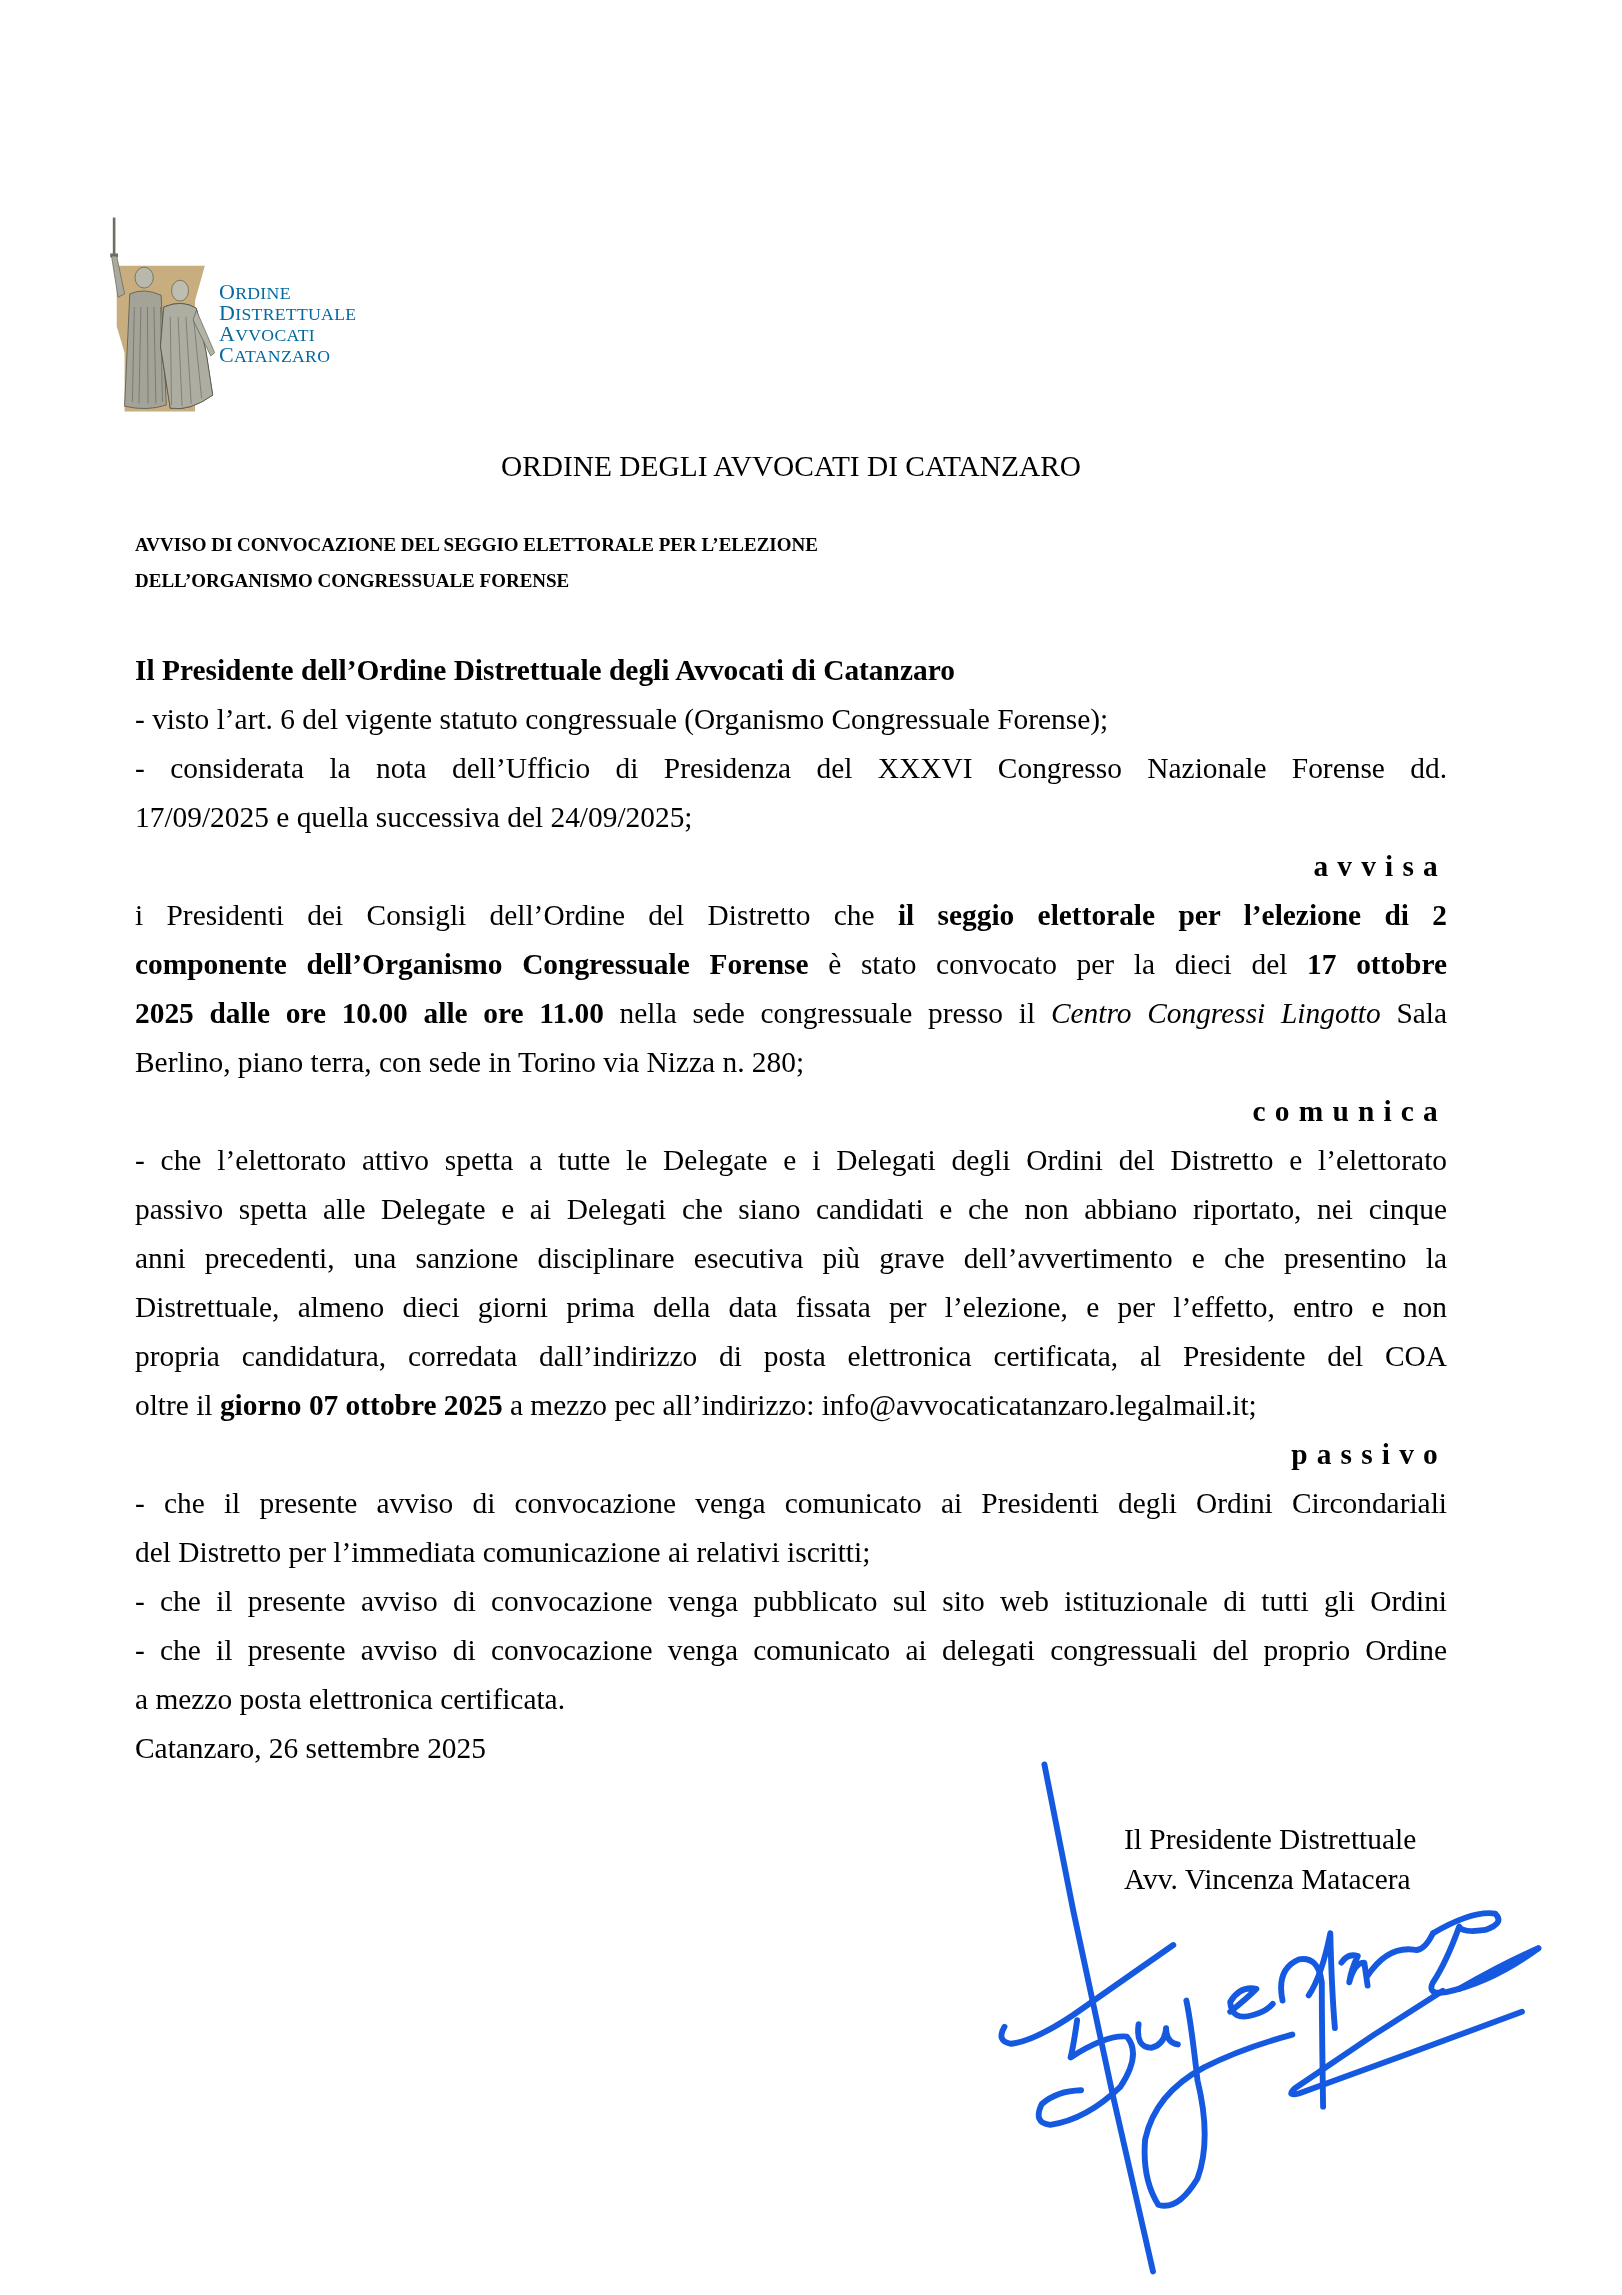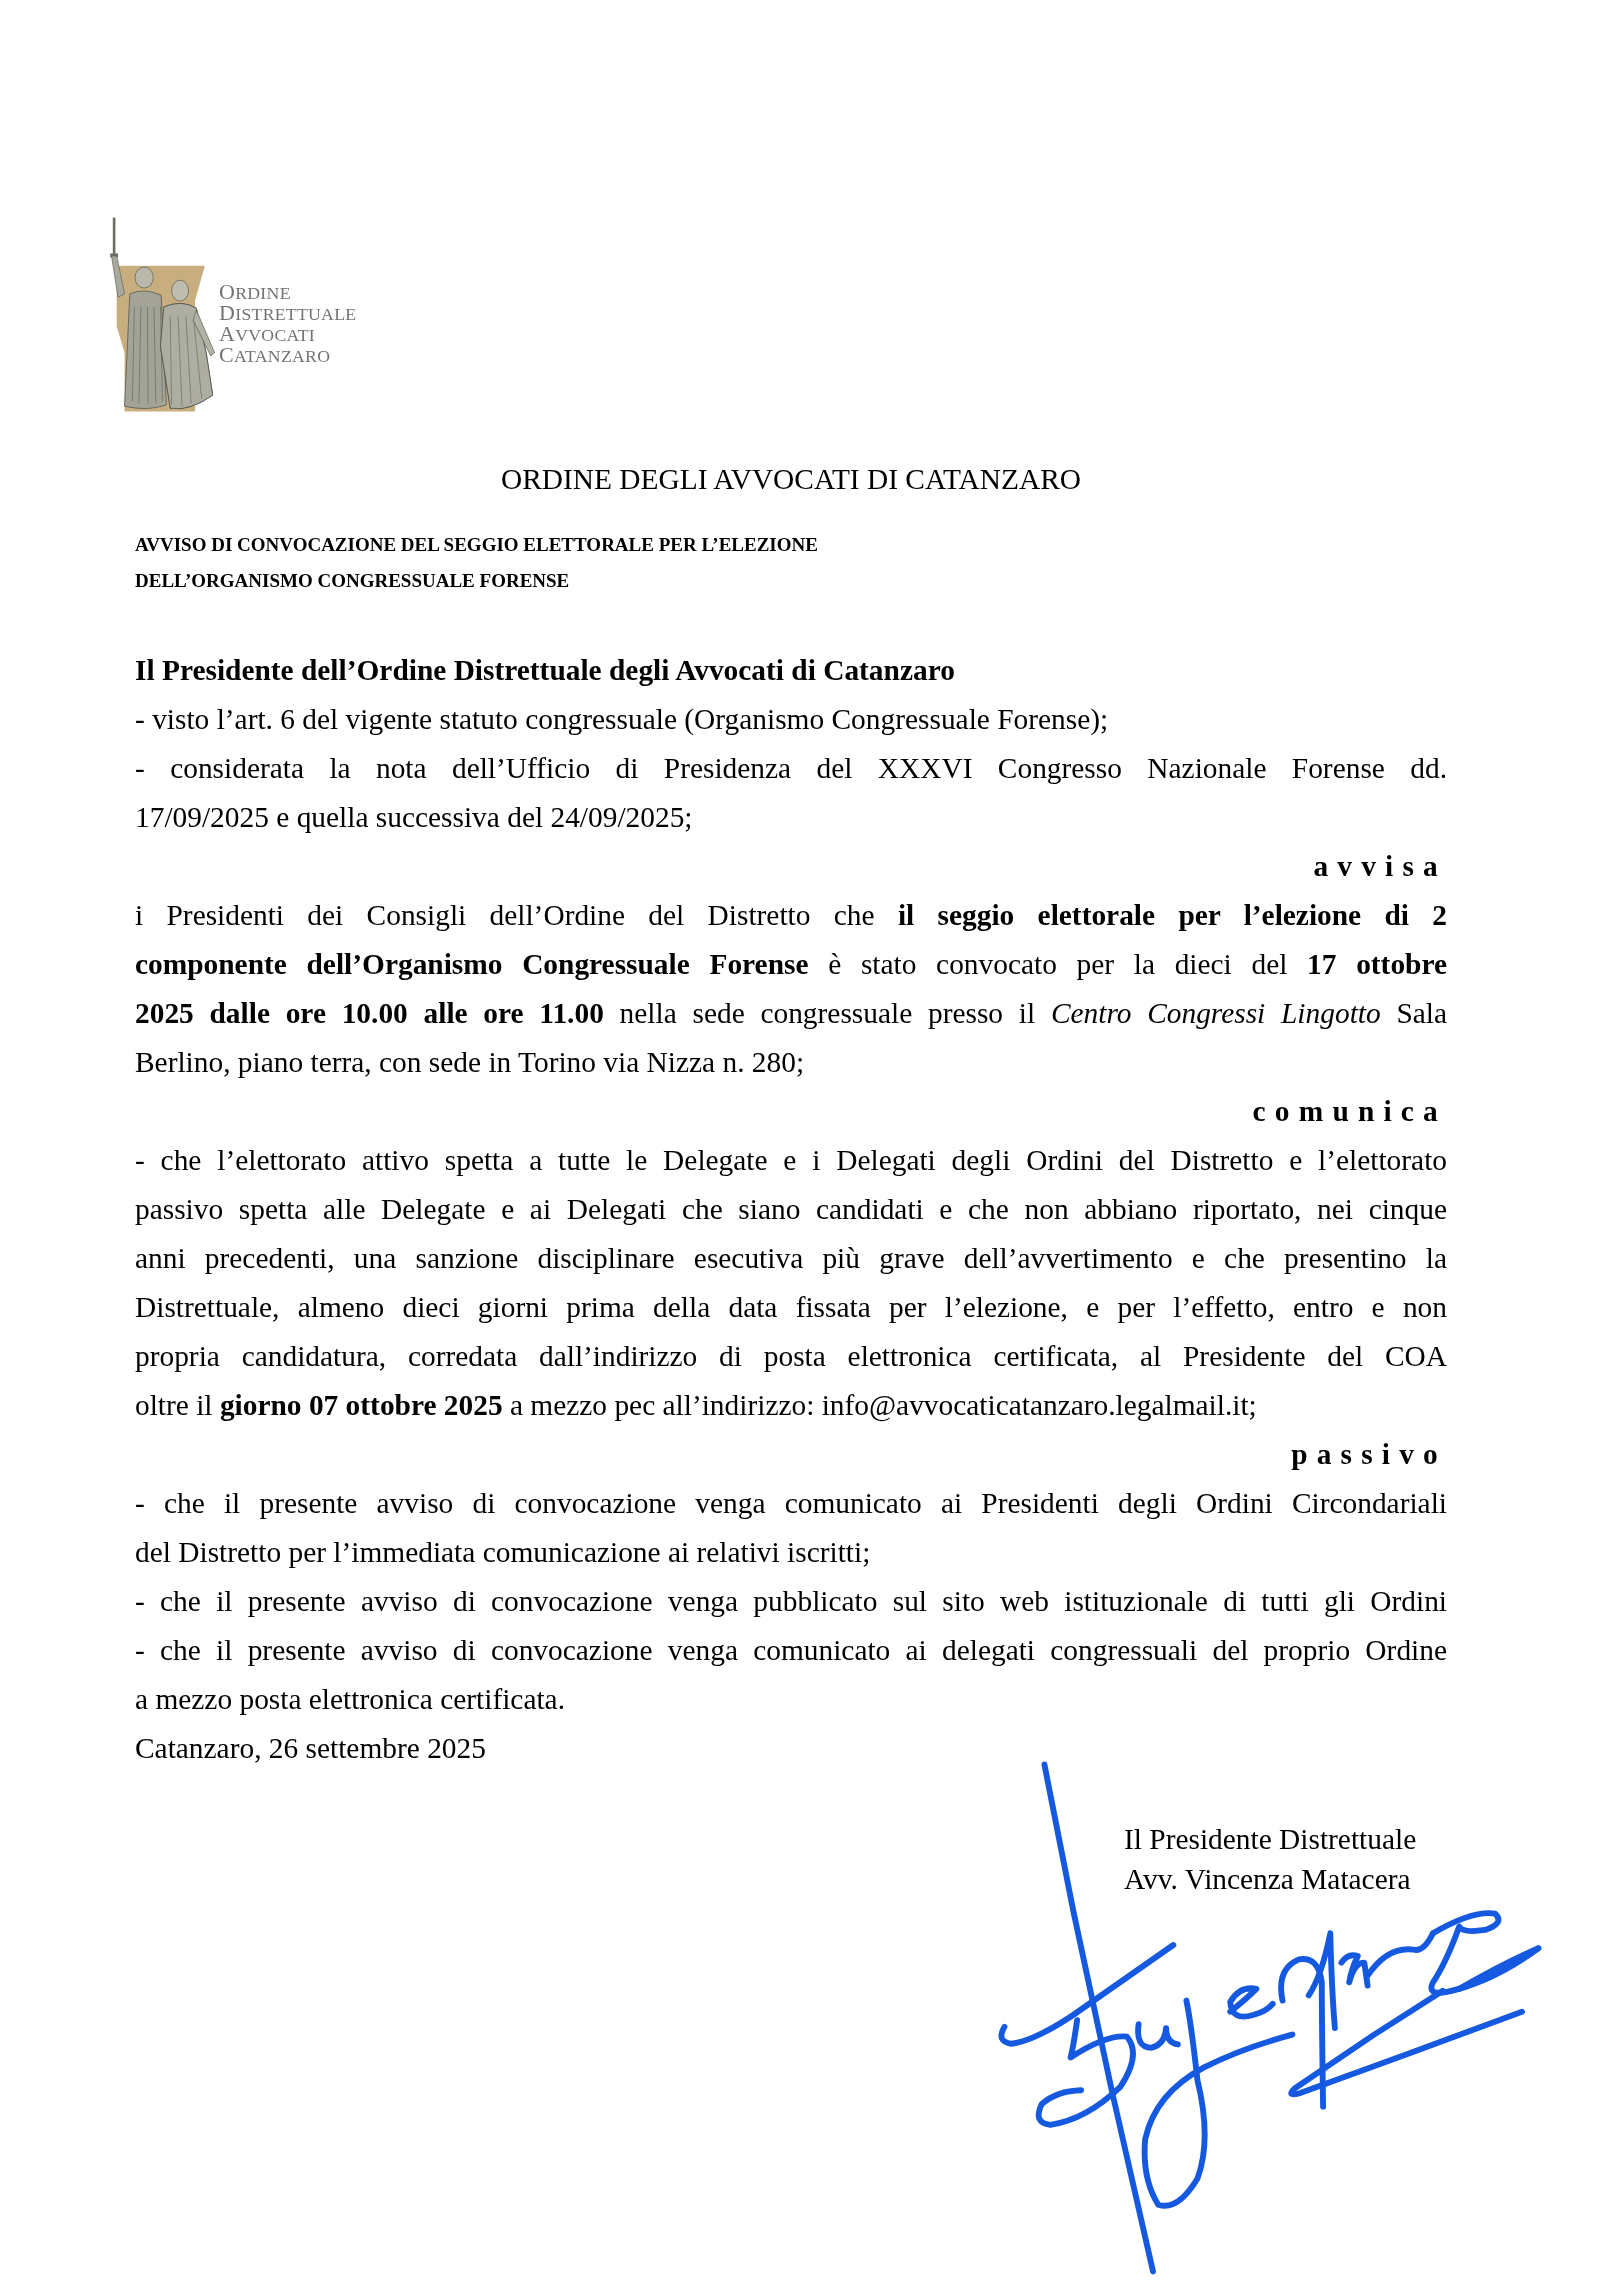--- a/index.html
+++ b/index.html
@@ -4,26 +4,26 @@
 <style>
   html, body { margin: 0; padding: 0; background: #ffffff; }
   body { width: 1623px; height: 2295px; position: relative; overflow: hidden;
          font-family: "Liberation Serif", "DejaVu Serif", serif; color: #000; }
   .abs { position: absolute; }
 
   
   .logo { left: 98px; top: 196px; width: 249px; height: 222px; }
   .logo svg { position: absolute; left: 0; top: 0; }
   .logo-text { position: absolute; left: 121px; top: 86px; font-family: "Liberation Serif", serif;
-               color: #737373; font-size: 17.7px; line-height: 20px; letter-spacing: 0.3px; }
+               color: #0369a1; font-size: 17.7px; line-height: 20px; letter-spacing: 0.3px; }
   .logo-text .cap { font-size: 22px; }
   .logo-line { display: block; white-space: nowrap; }
 
   
-  .org-title { left: 135px; width: 1312px; top: 461px; text-align: center;
+  .org-title { left: 135px; width: 1312px; top: 448px; text-align: center;
                font-size: 29.4px; line-height: 36px; }
   .main-title { left: 135px; width: 1312px; top: 527px; text-align: left;
                 font-size: 19px; line-height: 36px; font-weight: bold; }
 
   
   .body-block { left: 135px; top: 646px; width: 1312px; font-size: 29.4px; line-height: 49px; }
   .line { display: block; white-space: nowrap; height: 49px; }
   .justify { text-align: justify; text-align-last: justify; white-space: normal; }
   .center { text-align: right; font-weight: bold; letter-spacing: 9.2px; }
   .b { font-weight: bold; }

